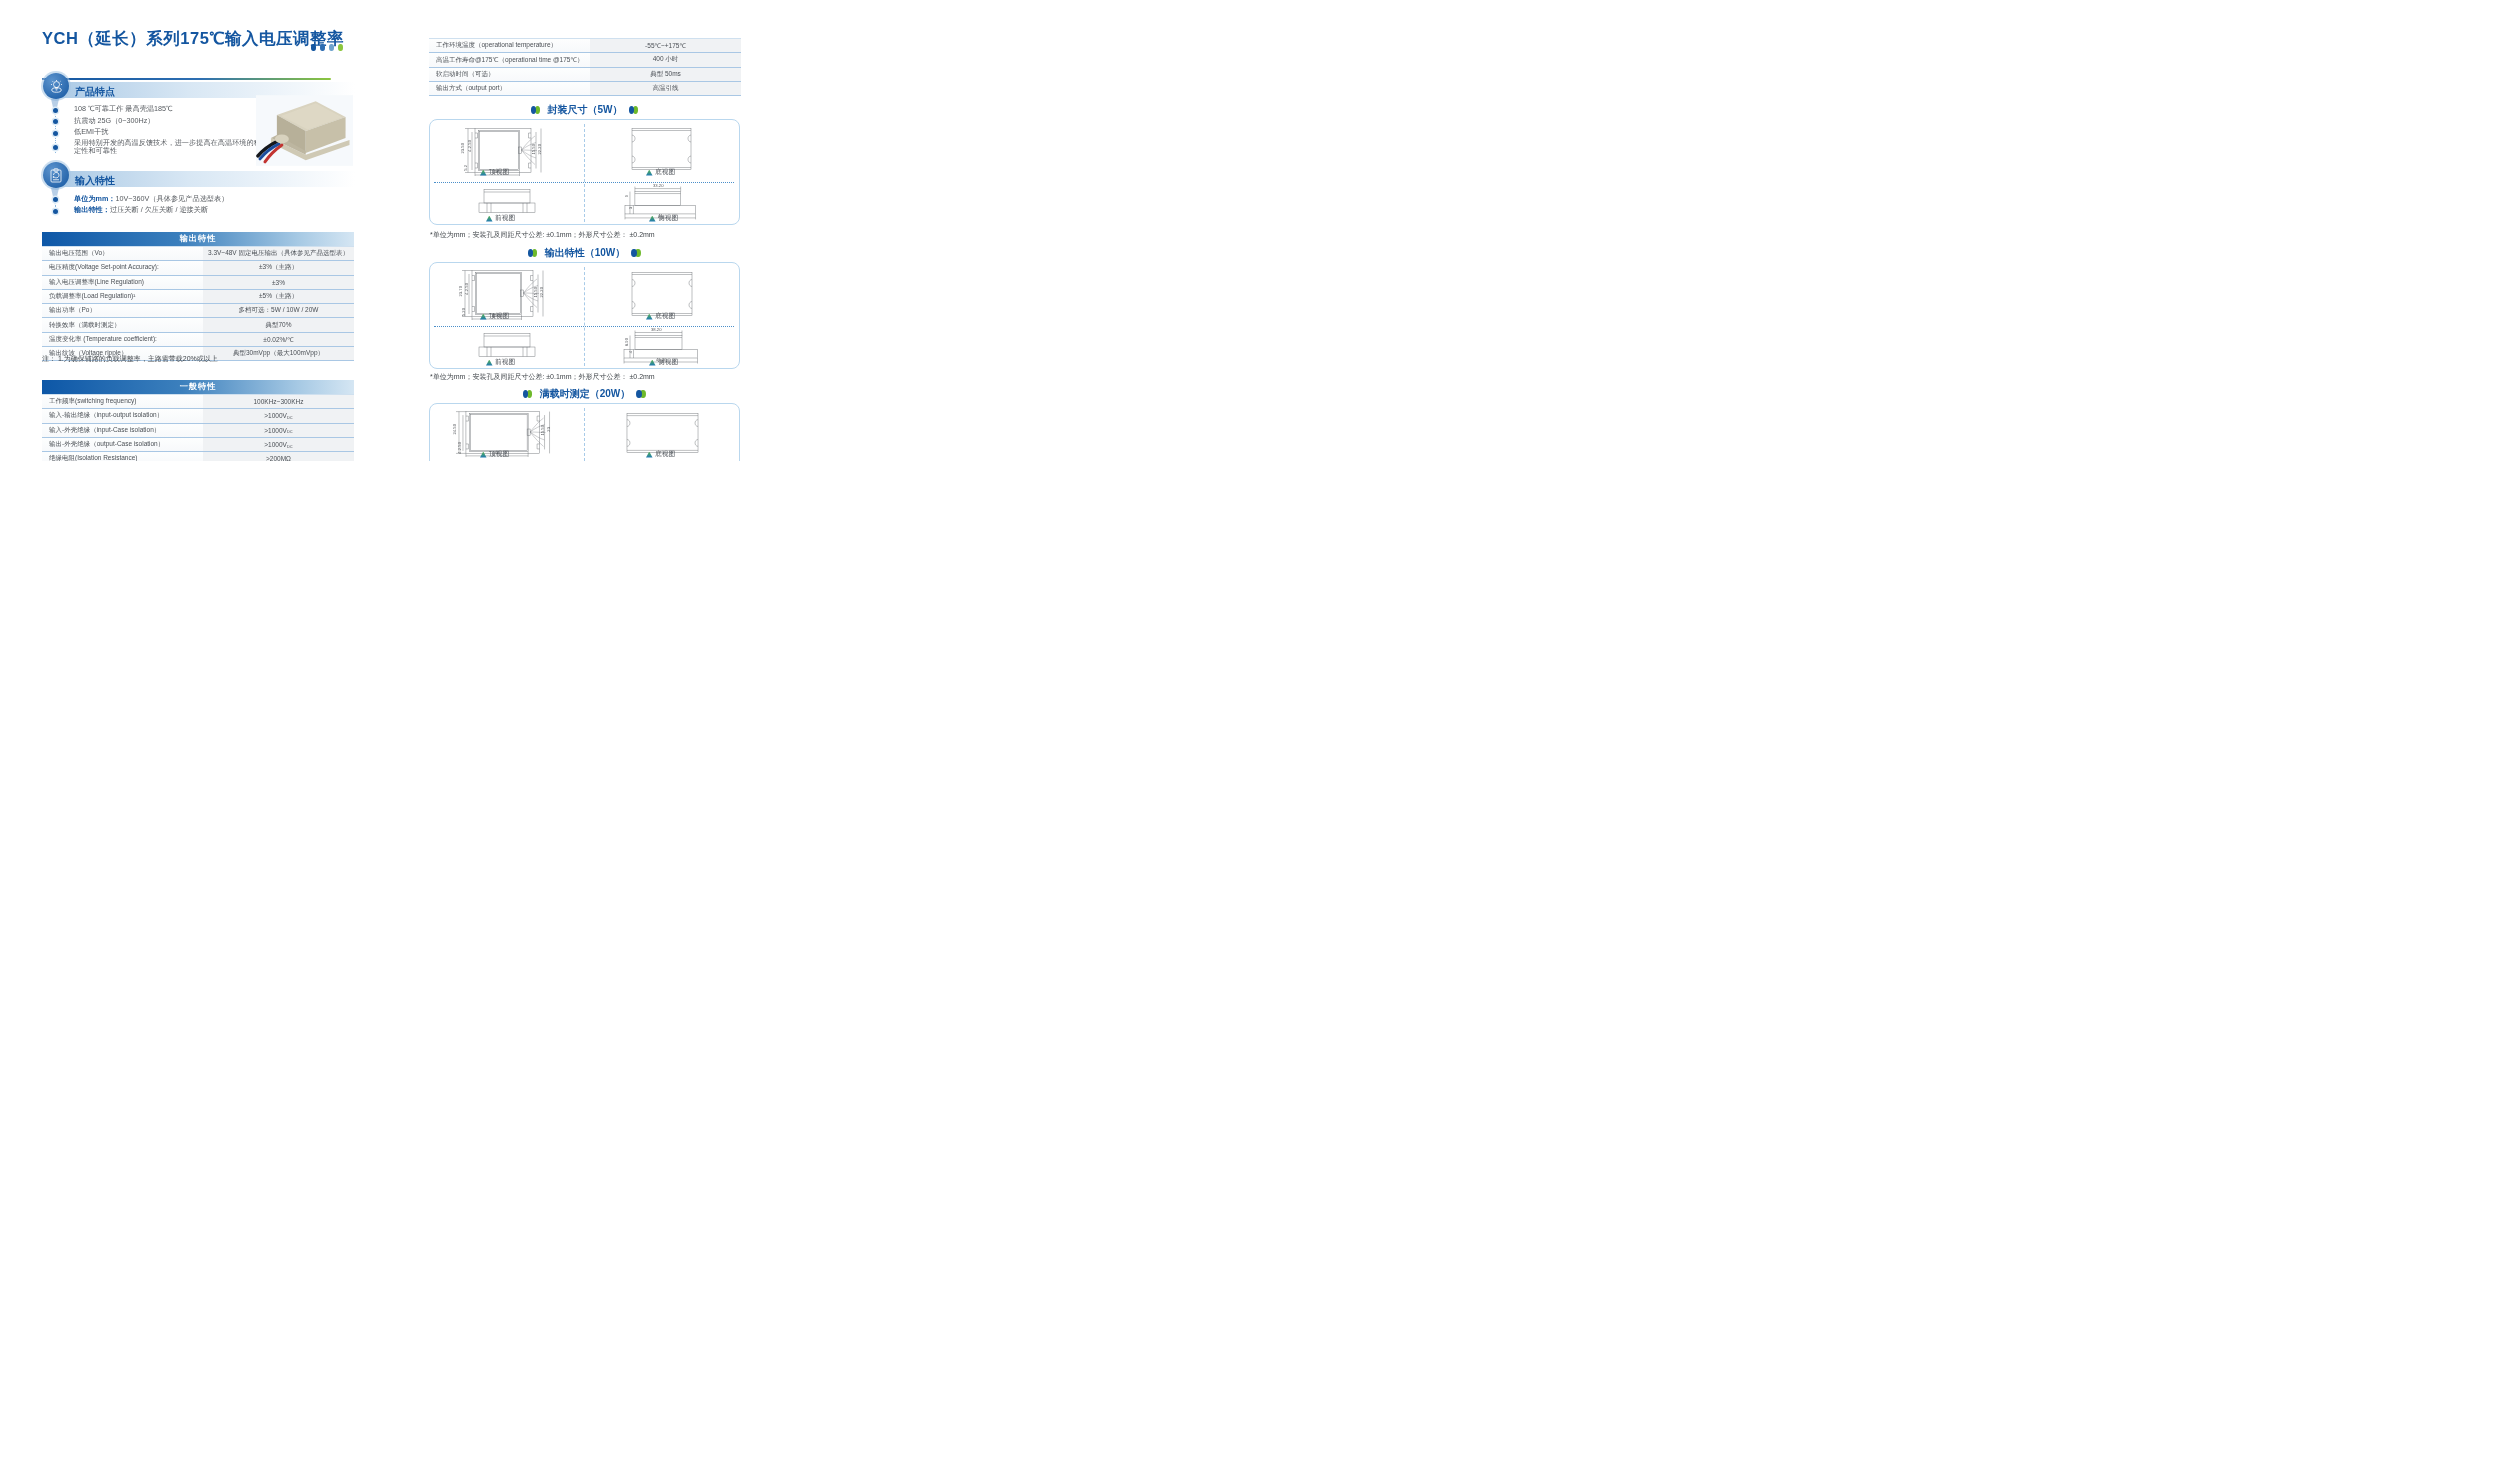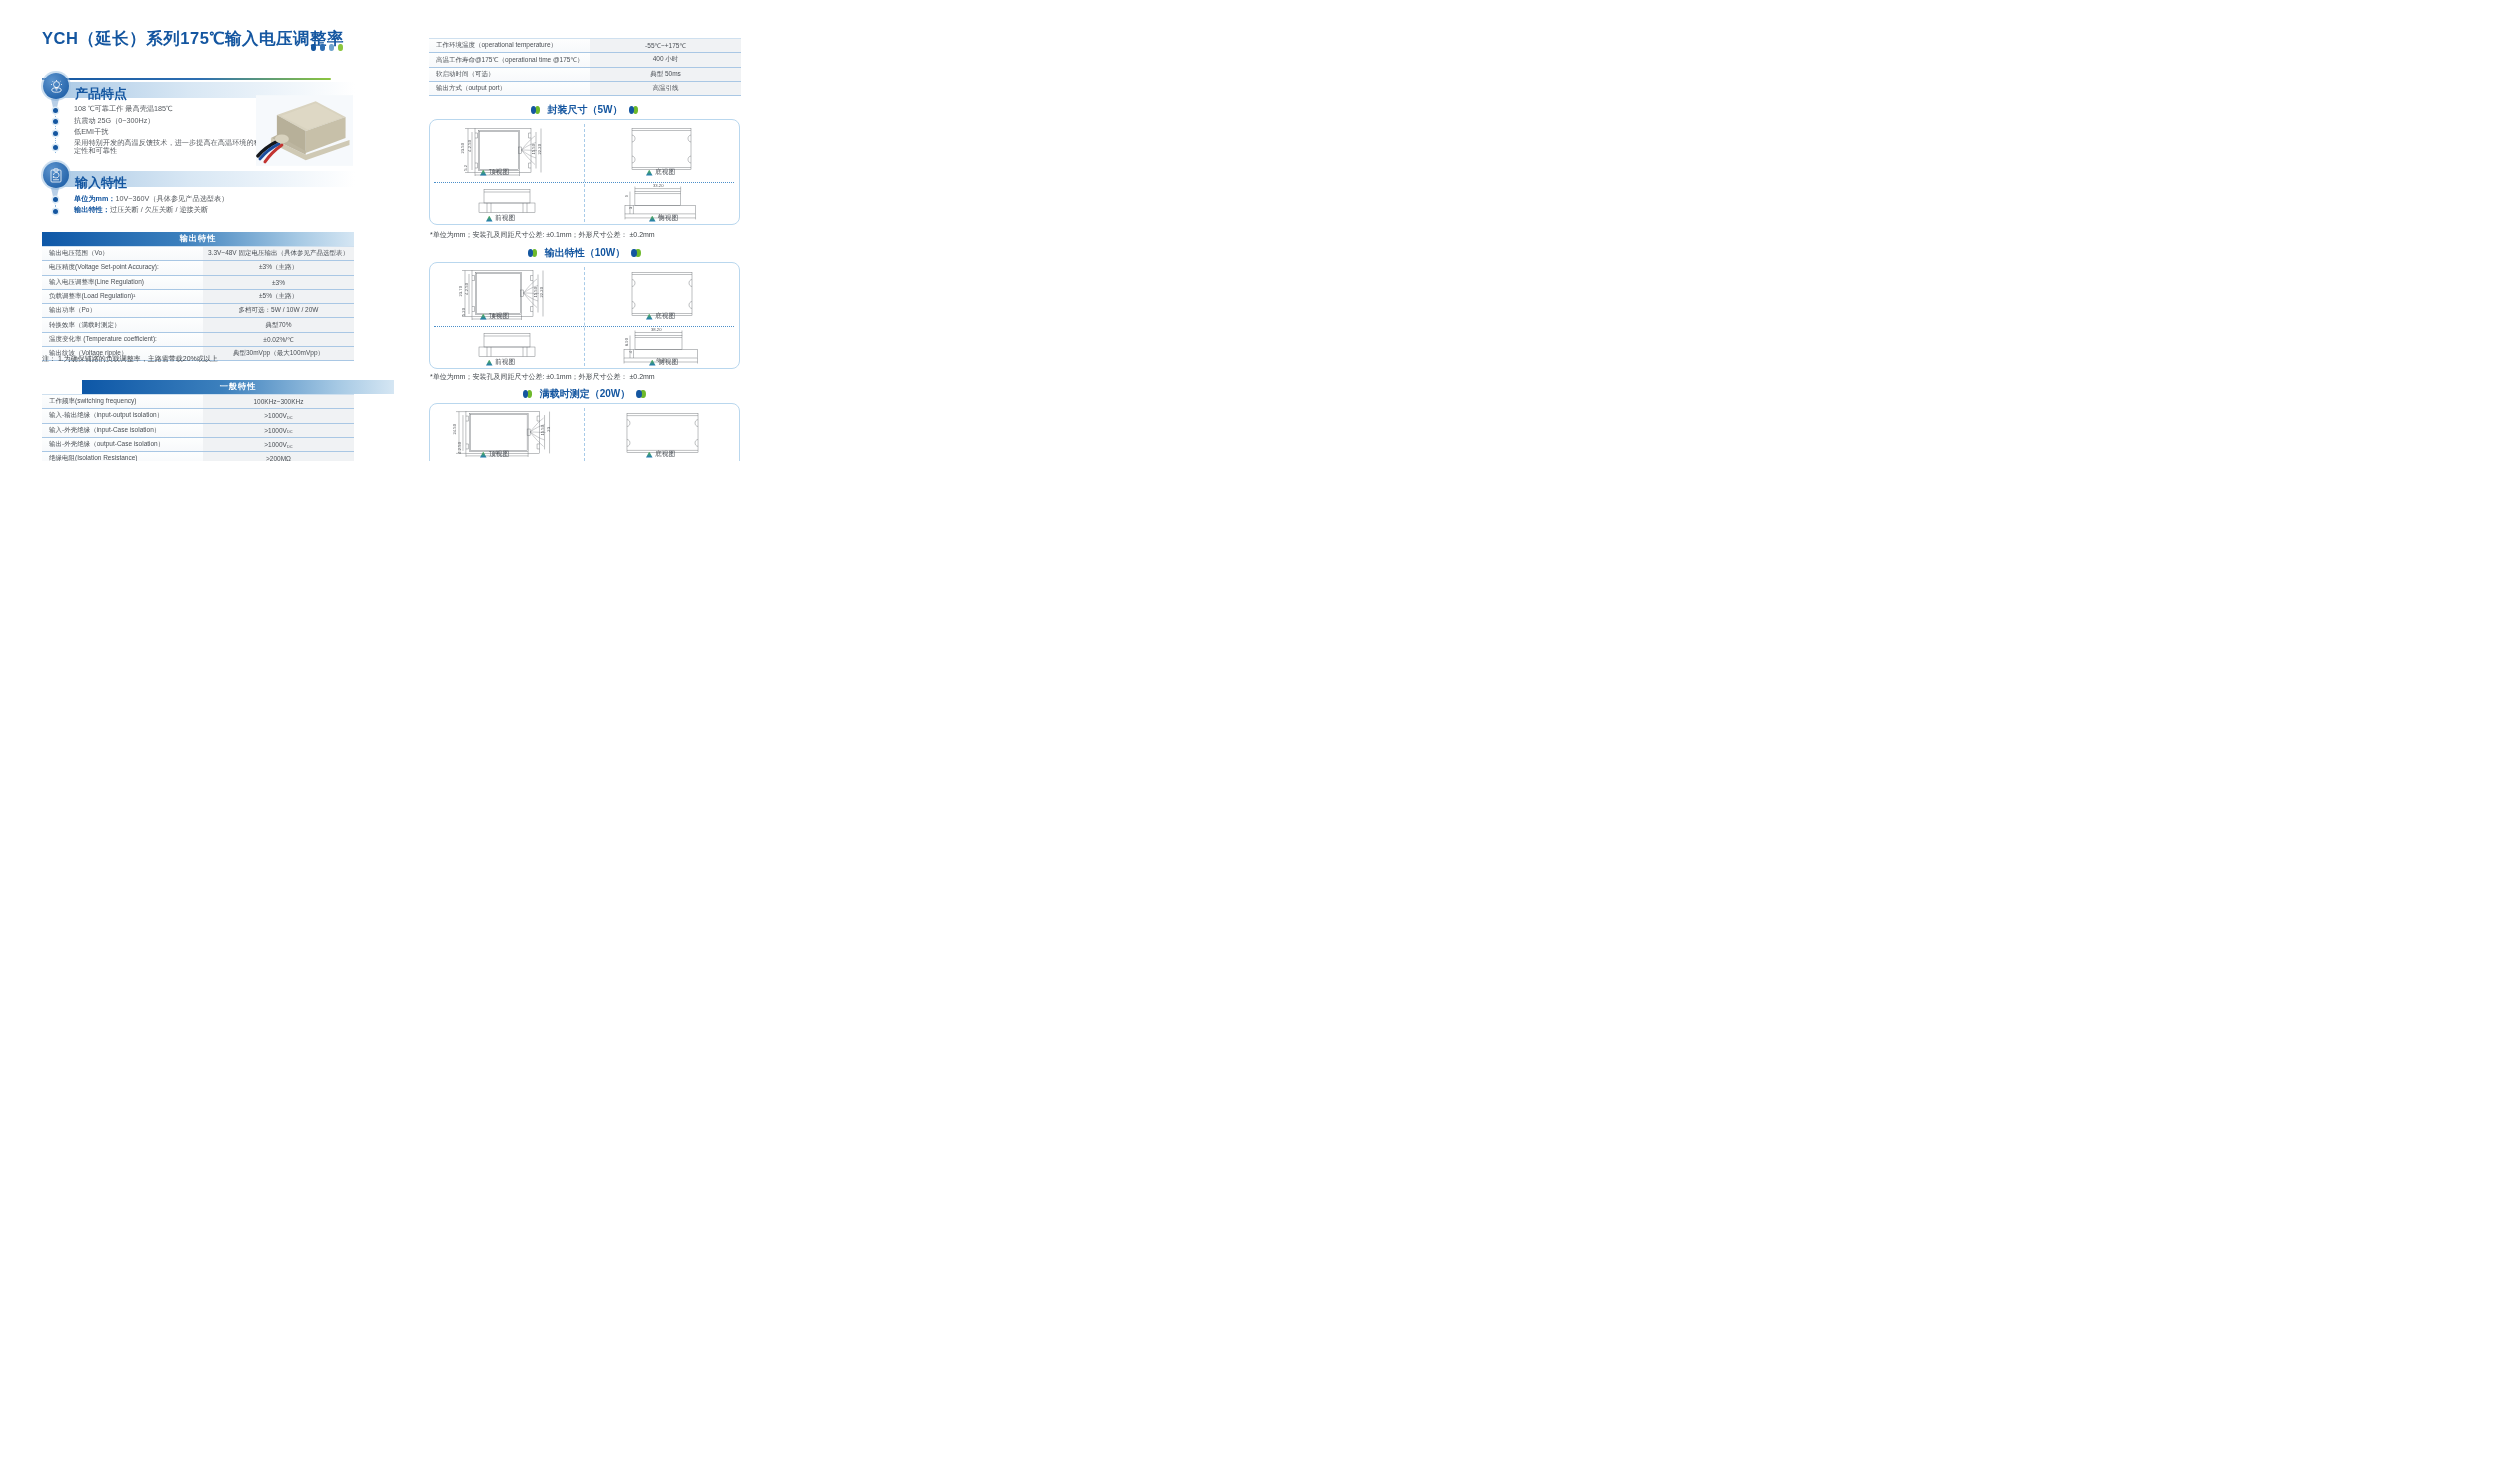--- a/index.html
+++ b/index.html
@@ -14,21 +14,21 @@
   #title-rule{left:42px;top:78px;width:289px;height:2px;border-radius:1px;
      background:linear-gradient(90deg,#1456a0 0%,#2e6fb2 55%,#8cc63e 100%);}
 
   
   .sec-icon{width:26px;height:26px;border-radius:50%;
      background:radial-gradient(circle at 35% 30%,#5b93cd,#1456a0);
      box-shadow:0 0 0 2px rgba(168,200,228,.6);display:flex;align-items:center;justify-content:center;}
   .sec-tail{width:0;height:0;border-left:4.5px solid transparent;border-right:4.5px solid transparent;
      border-top:17px solid rgba(125,168,211,.55);}
   .sec-band{height:15.5px;background:linear-gradient(90deg,#aac9e5 0%,#d8e7f4 45%,#ffffff 100%);}
-  .sec-title{font-size:13px;font-weight:bold;color:#1456a0;}
+  .sec-title{font-size:10px;font-weight:bold;color:#1456a0;}
   .dotline{border-left:1px dotted #8fb9de;width:0;}
   .bullet{width:5px;height:5px;border-radius:50%;background:#1456a0;box-shadow:0 0 0 1.5px #dcebf7;}
   .b-text{font-size:7.2px;color:#55595e;width:192px;line-height:8.2px;}
   .b-label{color:#1456a0;font-weight:bold;}
 
   
   .banner{width:312px;height:13.5px;display:flex;align-items:center;justify-content:center;
      background:linear-gradient(90deg,#0d57a7 0%,#3c80bd 45%,#a6c9e4 82%,#d5e6f3 100%);
      color:#ffffff;font-size:8.2px;font-weight:bold;letter-spacing:1px;}
   .spec-table{width:312px;border-top:1px solid #cfe0ef;}
@@ -170,21 +170,21 @@
       <div class="spec-label">温度变化率 (Temperature coefficient):</div>
       <div class="spec-value">±0.02%/℃</div>
     </div>
     <div class="spec-row">
       <div class="spec-label">输出纹波（Voltage ripple）</div>
       <div class="spec-value">典型30mVpp（最大100mVpp）</div>
     </div>
   </div>
   <div class="abs note" style="left:42px;top:354px;">注： 1.为确保辅路的负载调整率，主路需带载20%或以上</div>
 
-  <div class="abs banner" style="left:42px;top:380px;margin-left:40px;">一般特性</div>
+  <div class="abs banner" style="left:42px;top:380px;">一般特性</div>
   <div class="abs spec-table" style="left:42px;top:394px;">
     <div class="spec-row">
       <div class="spec-label">工作频率(switching frequency)</div>
       <div class="spec-value">100KHz~300KHz</div>
     </div>
     <div class="spec-row">
       <div class="spec-label">输入-输出绝缘（input-output isolation）</div>
       <div class="spec-value">
           <span>&gt;1000V</span>
           <span class="sub">DC</span>

